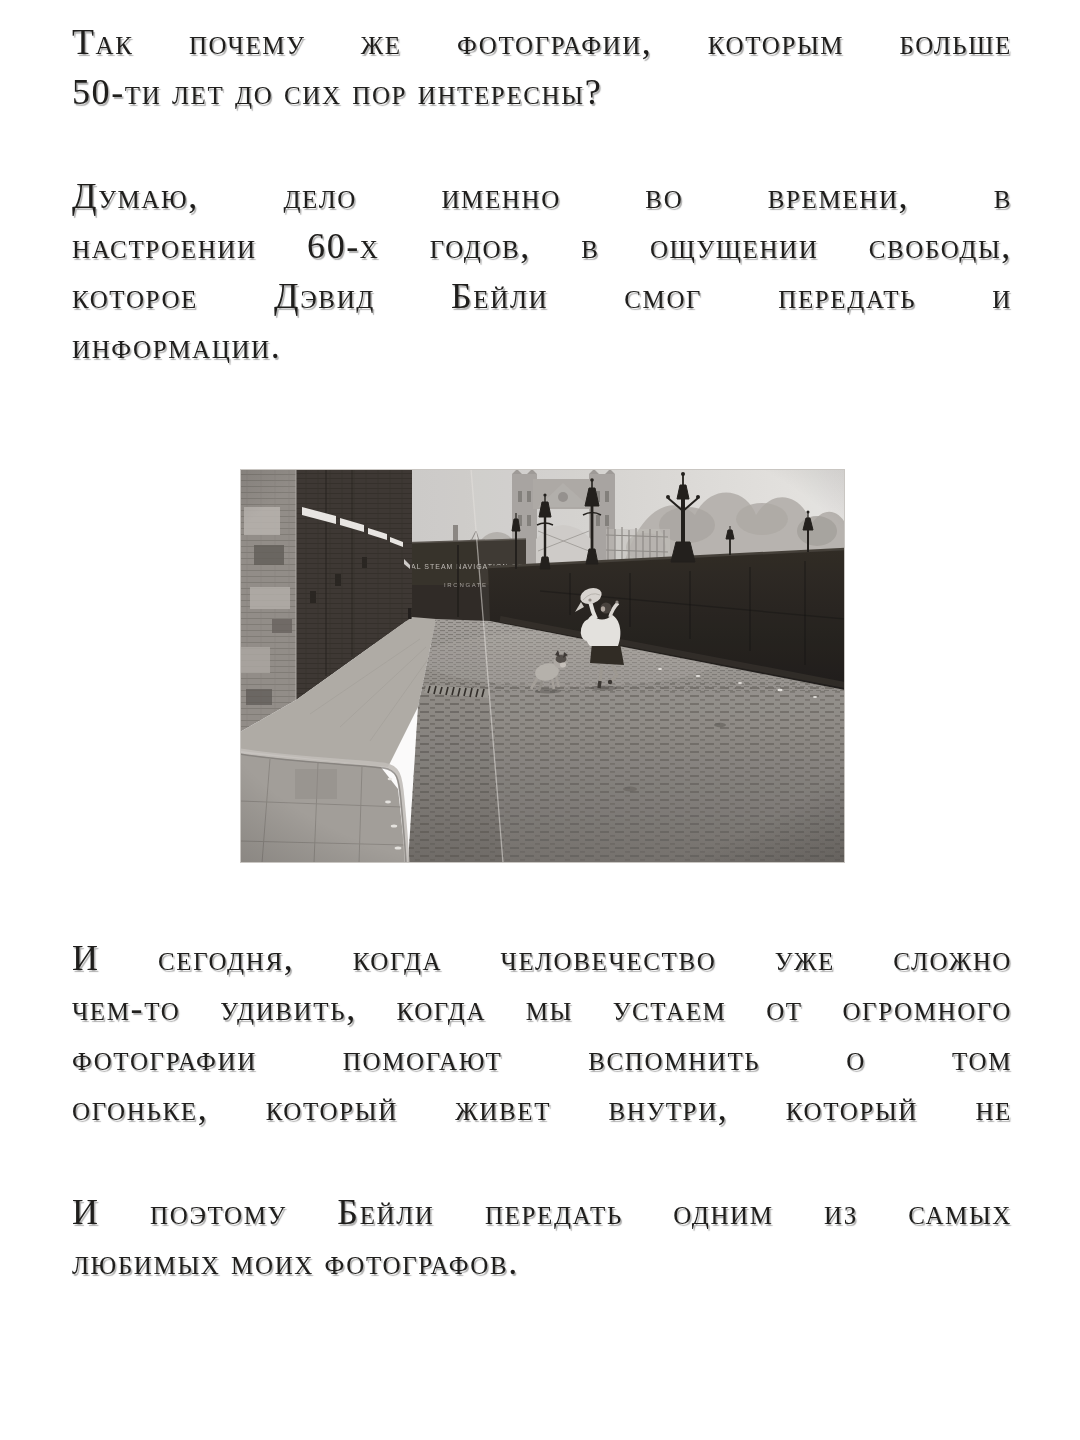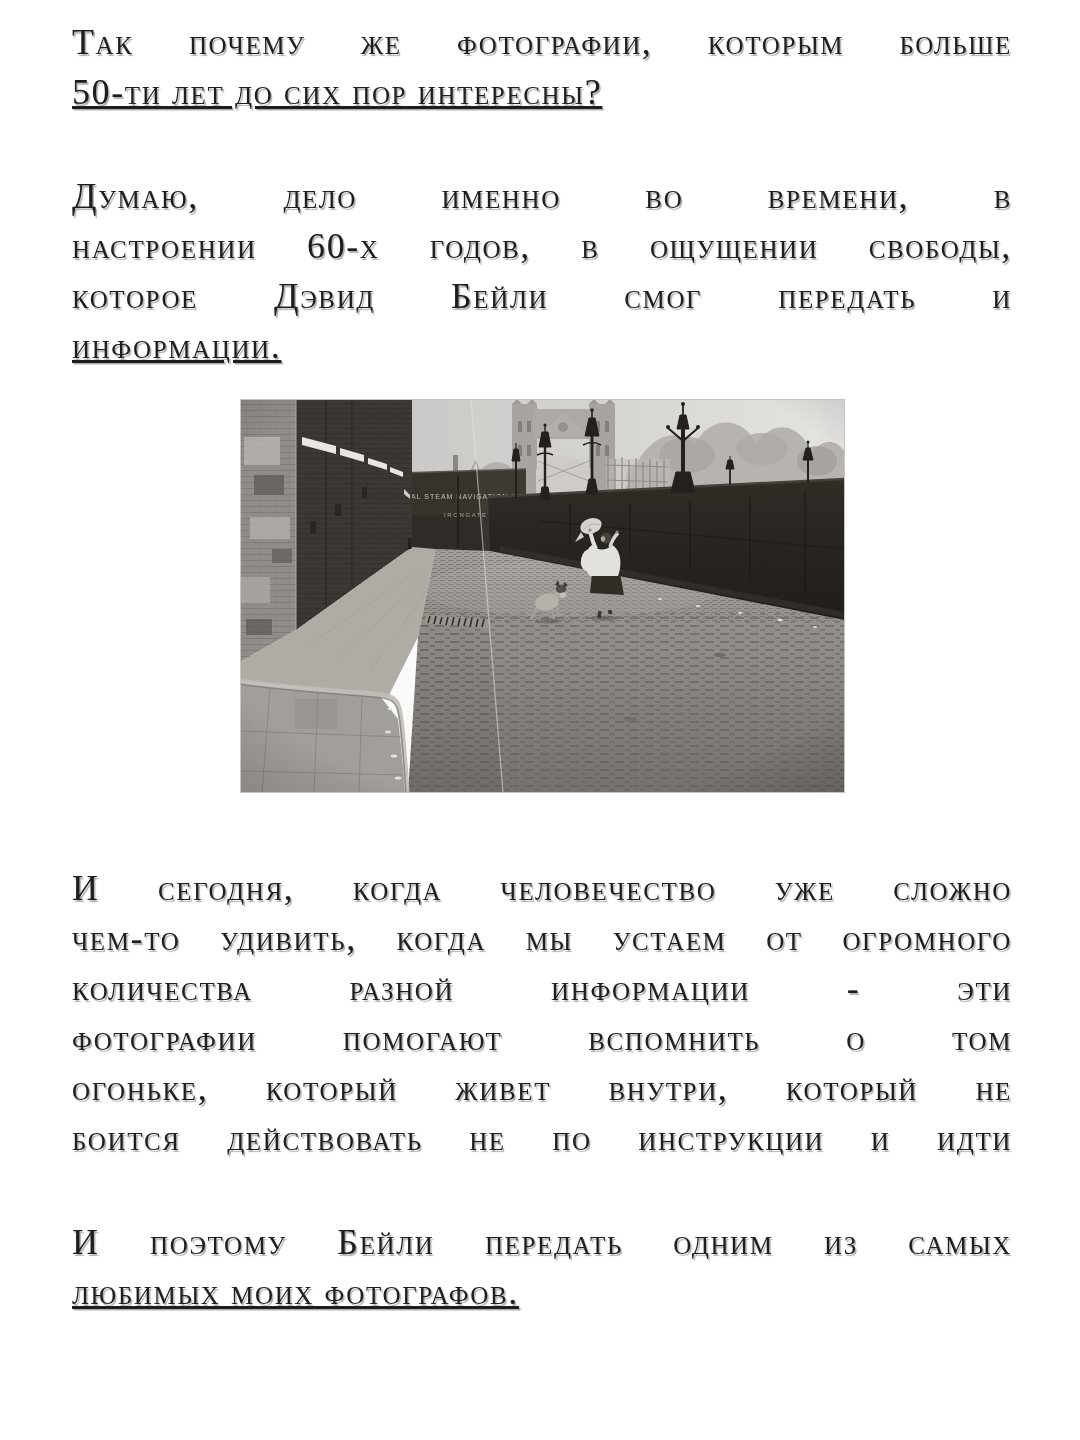--- a/index.html
+++ b/index.html
@@ -9,23 +9,23 @@
   .para{
     font-size:36px;
     line-height:50px;
     font-variant:small-caps;
     letter-spacing:0.045em;
     color:#1f1e1c;
     text-shadow:1.5px 1.5px 1px rgba(110,110,110,0.55);
     margin:0;
   }
   .para .line{display:block;text-align:justify;text-align-last:justify;}
-  .para .line.last{text-align-last:left;text-decoration:underline;}
+  .para .line.last{text-align-last:left;}
   .mb-a{margin-bottom:54px;}
-  .mb-b{margin-bottom:28px;}
+  .mb-b{margin-bottom:98px;}
   .photo-wrap{width:605px;height:394px;margin:0 auto 70px auto;}
   .photo-wrap svg{display:block;width:605px;height:394px;}
   .sign-text{font-family:"Liberation Sans","DejaVu Sans",sans-serif;}
 </style>
 </head>
 <body>
 
 <div class="page">
 
   <p class="para mb-a">
@@ -298,24 +298,22 @@
 
       <rect x="0" y="0" width="605" height="394" fill="#9b8c76" opacity="0.04"></rect>
       <rect x="0" y="0" width="605" height="394" fill="url(#vign)"></rect>
       <rect x="0.5" y="0.5" width="604" height="393" fill="none" stroke="#c9c6c2"></rect>
     </svg>
   </div>
 
   <p class="para mb-a">
     <span class="line">И сегодня, когда человечество уже сложно</span>
     <span class="line">чем-то удивить, когда мы устаем от огромного</span>
-    <span class="line">количества разной информации - эти</span>
     <span class="line">фотографии помогают вспомнить о том</span>
     <span class="line">огоньке, который живет внутри, который не</span>
-    <span class="line">боится действовать не по инструкции и идти</span>
   </p>
 
   <p class="para">
     <span class="line">И поэтому Бейли передать одним из самых</span>
     <span class="line last">любимых моих фотографов.</span>
   </p>
 
 </div>
 
 </body></html>

